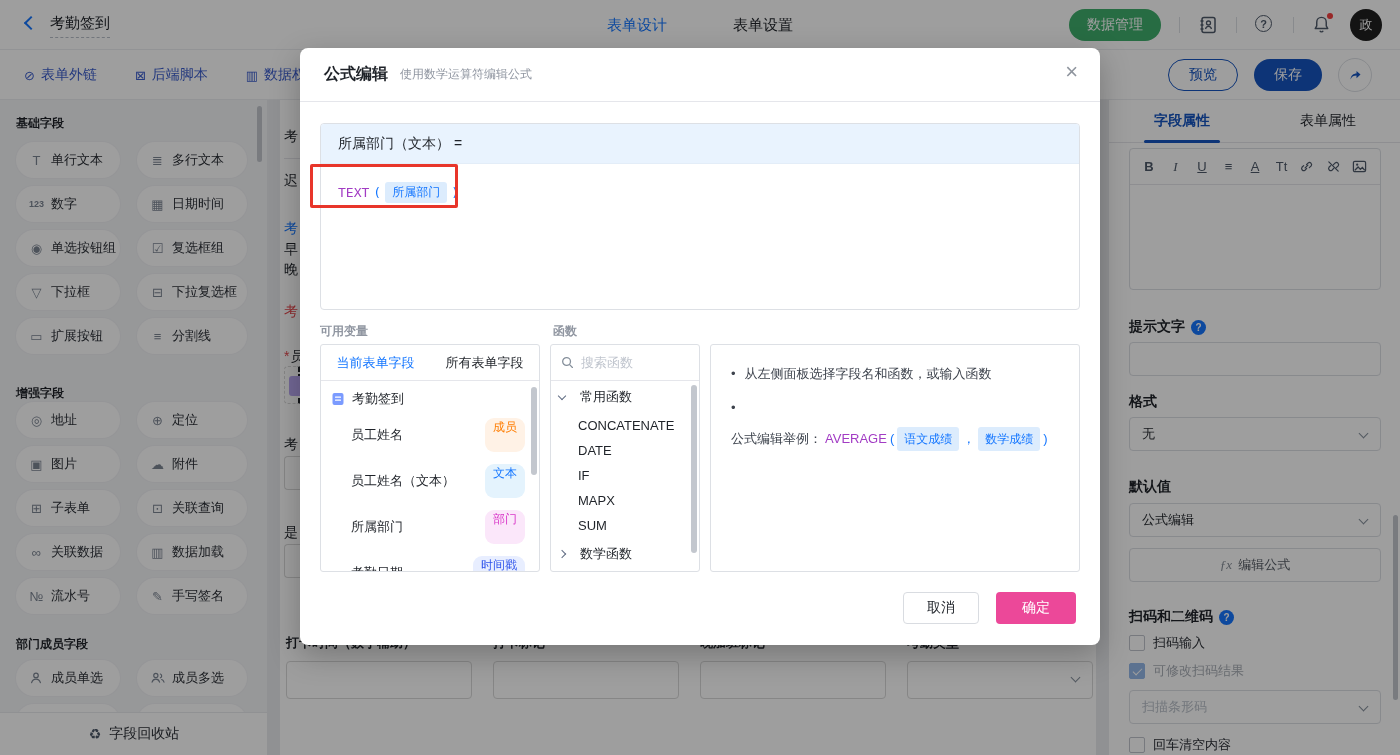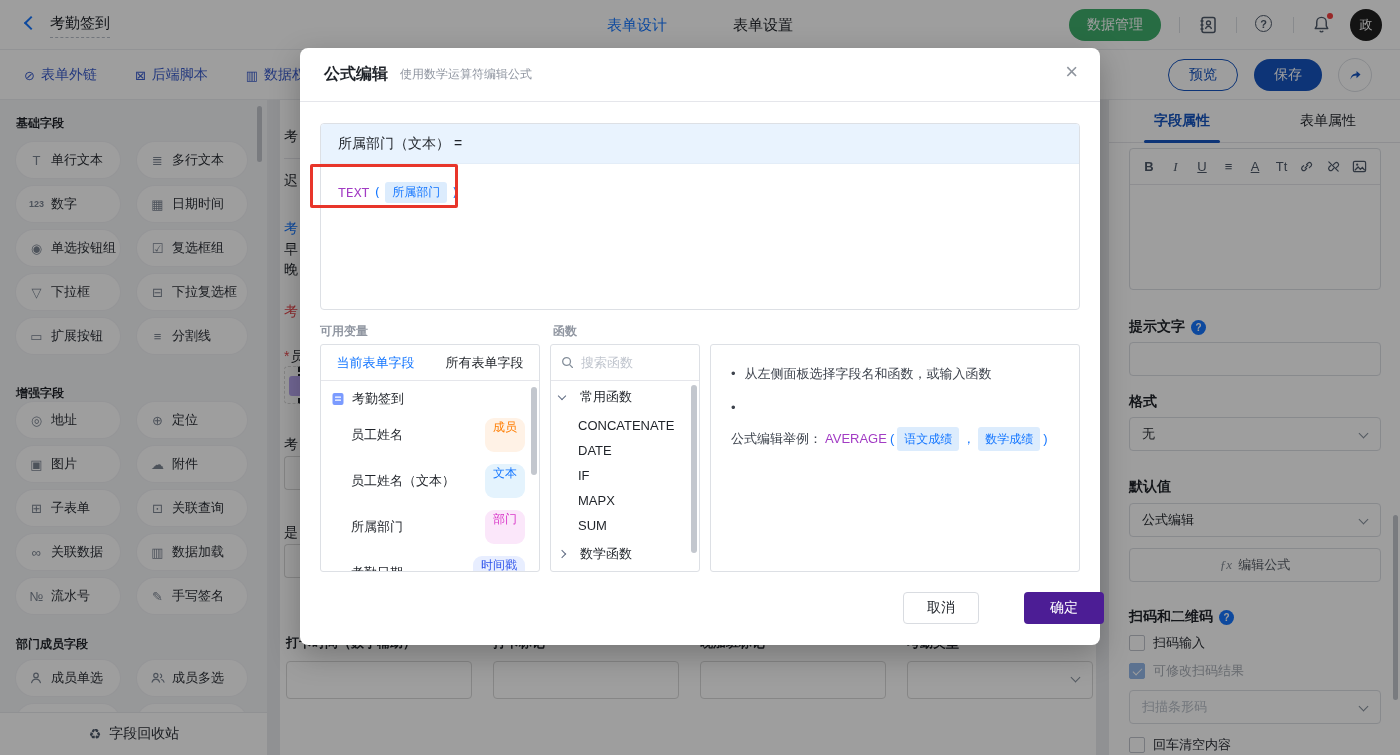--- a/index.html
+++ b/index.html
@@ -128,21 +128,21 @@
   .chev.down { transform:rotate(45deg); margin-top:-3px; }
   .chev.right { transform:rotate(-45deg); }
   .f-scroll { position:absolute; right:2px; top:40px; width:6px; height:168px; background:#c3c7ce; border-radius:3px; }
 
   .h-panel { padding:19px 20px; }
   .h-line { font-size:13px; color:#3d434d; display:flex; align-items:flex-start; gap:9px; margin-bottom:14px; line-height:20px; flex-wrap:wrap; }
   .h-line .bullet { color:#3d434d; flex:none; }
   .h-line .seg { display:flex; align-items:center; gap:3px; flex-wrap:wrap; }
 
   .m-cancel { position:absolute; left:603px; top:544px; width:76px; height:32px; background:#fff; border:1px solid #d9dce1; border-radius:4px; font-size:14px; color:#1f2329; cursor:pointer; }
-  .m-ok { position:absolute; left:724px; top:544px; width:80px; height:32px; background:#4c1d95; border:none; border-radius:4px; font-size:14px; color:#fff; cursor:pointer; }
+  .m-ok { position:absolute; left:696px; top:544px; width:80px; height:32px; background:#ec4899; border:none; border-radius:4px; font-size:14px; color:#fff; cursor:pointer; }
 
   svg { display:block; }
 </style>
 </head>
 <body>
 
 <div id="app">
 
   <div class="abs topbar">
     <div class="abs back-chev"></div>

